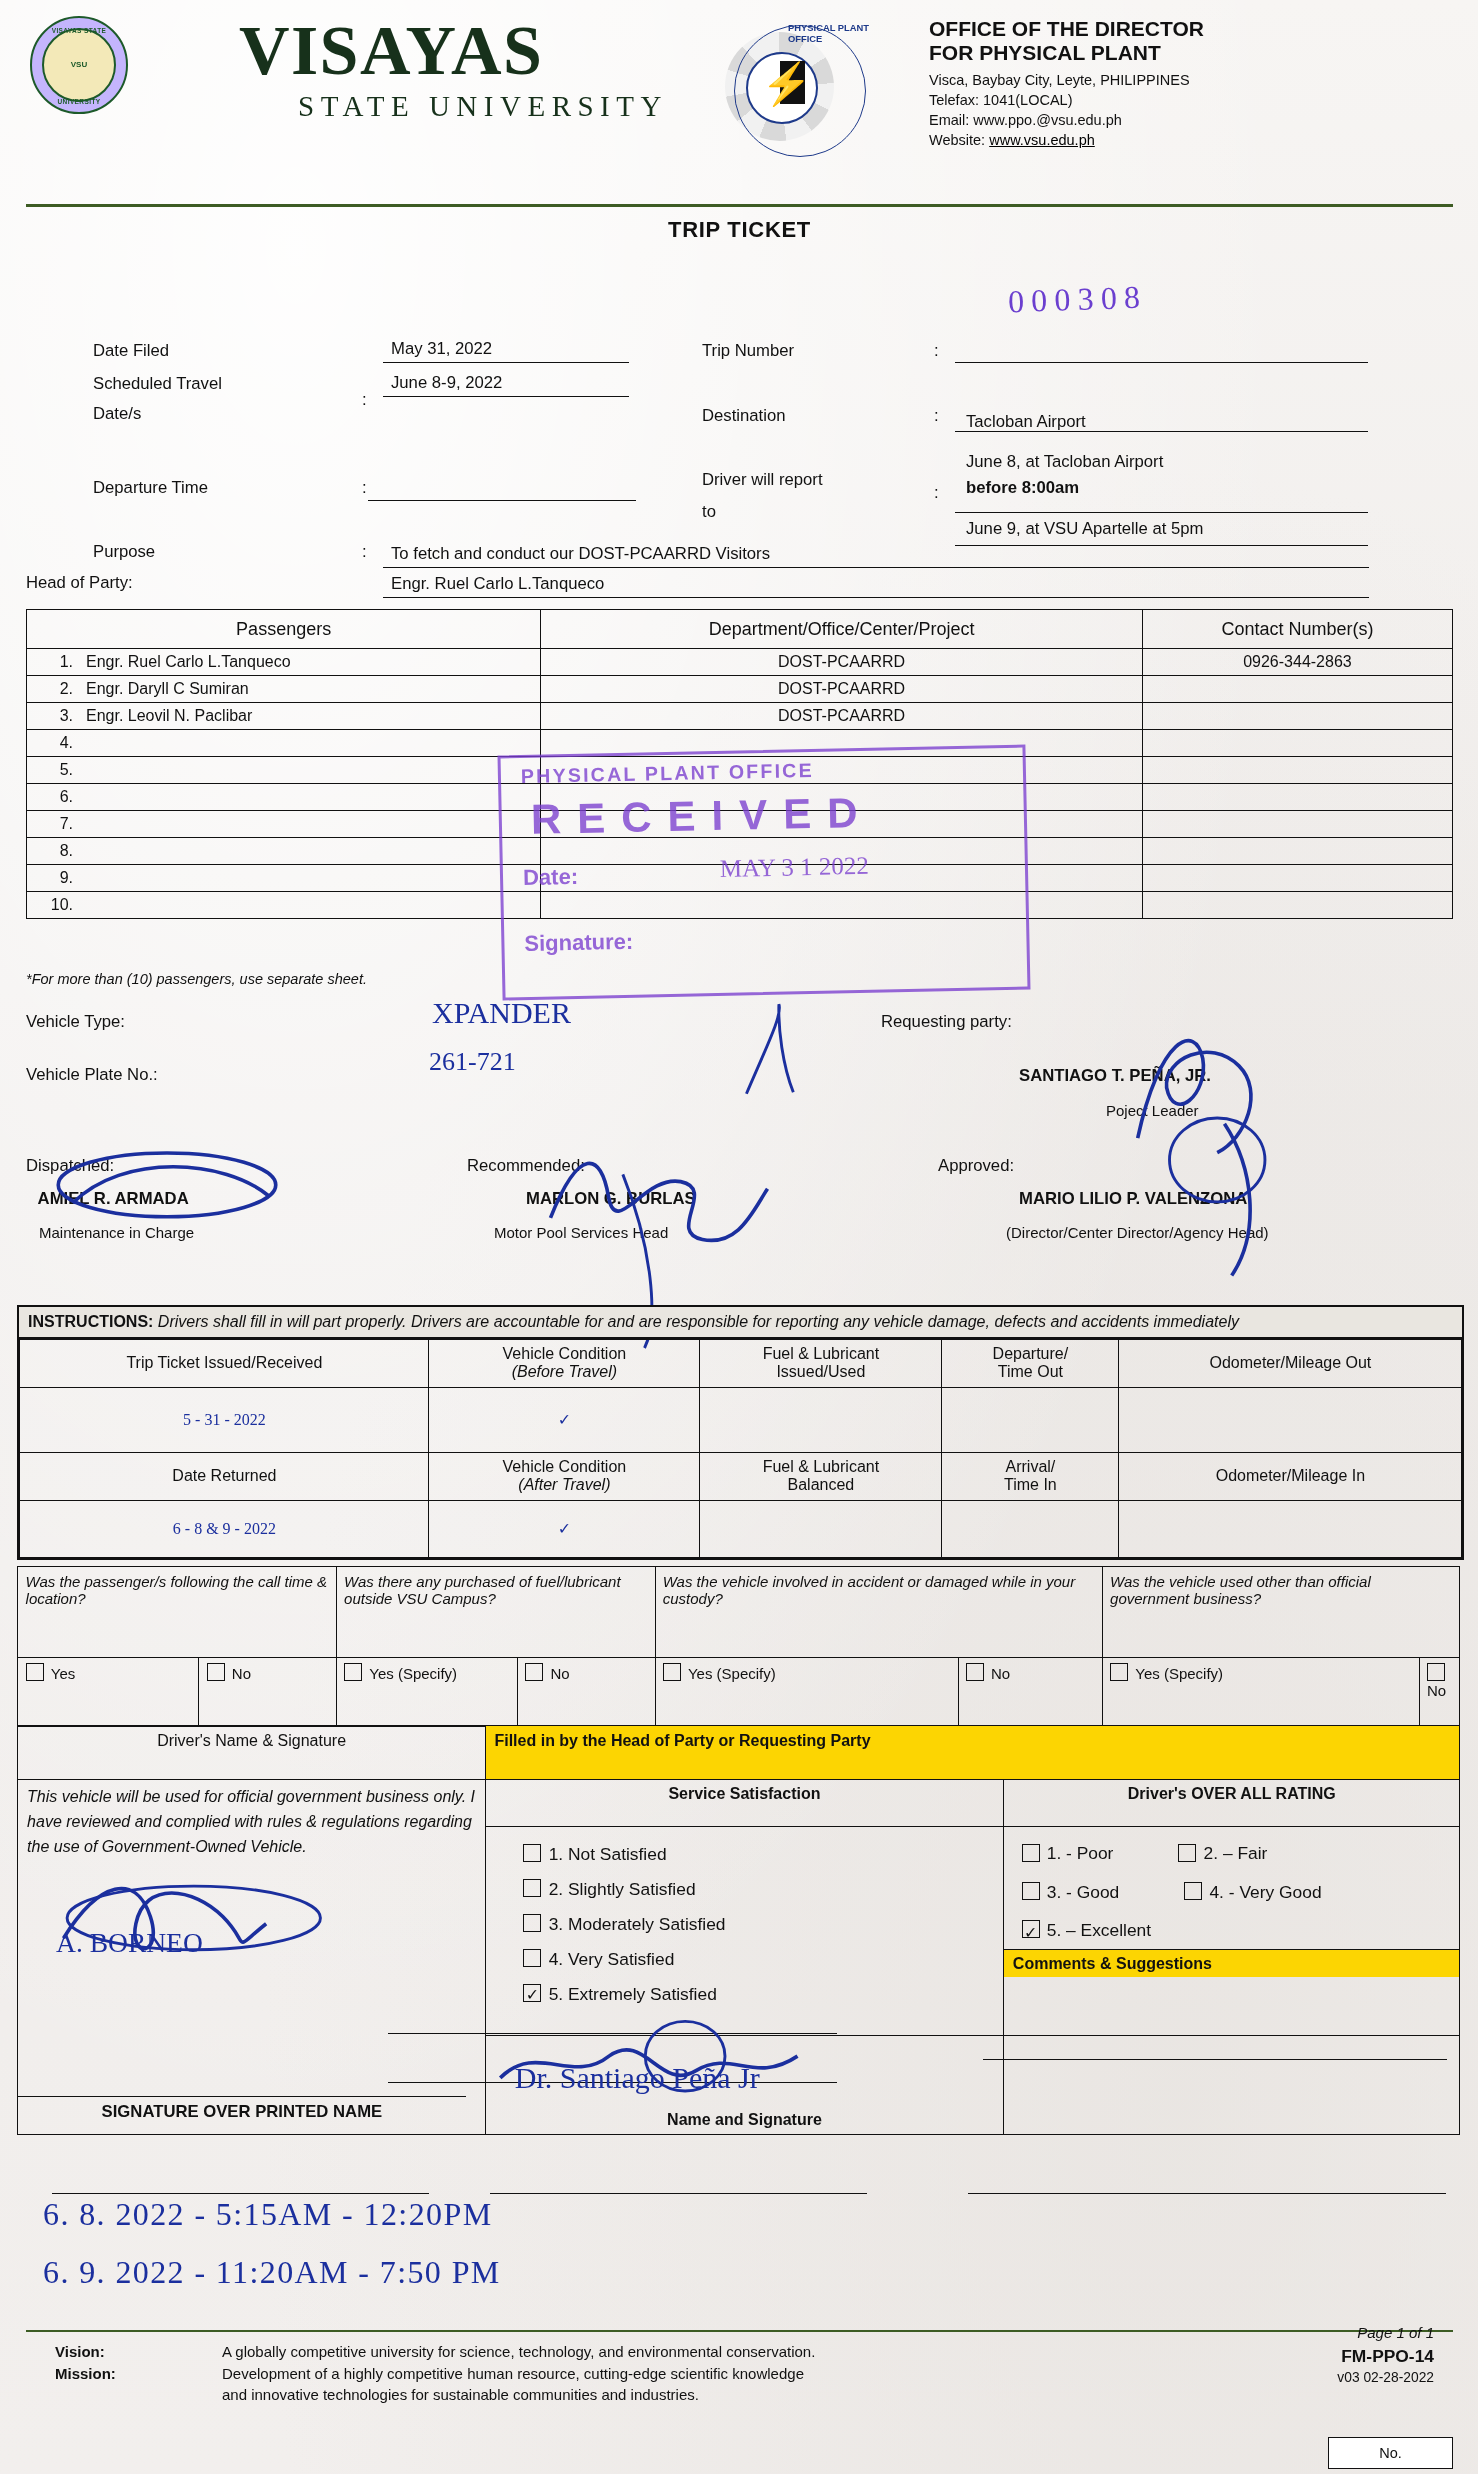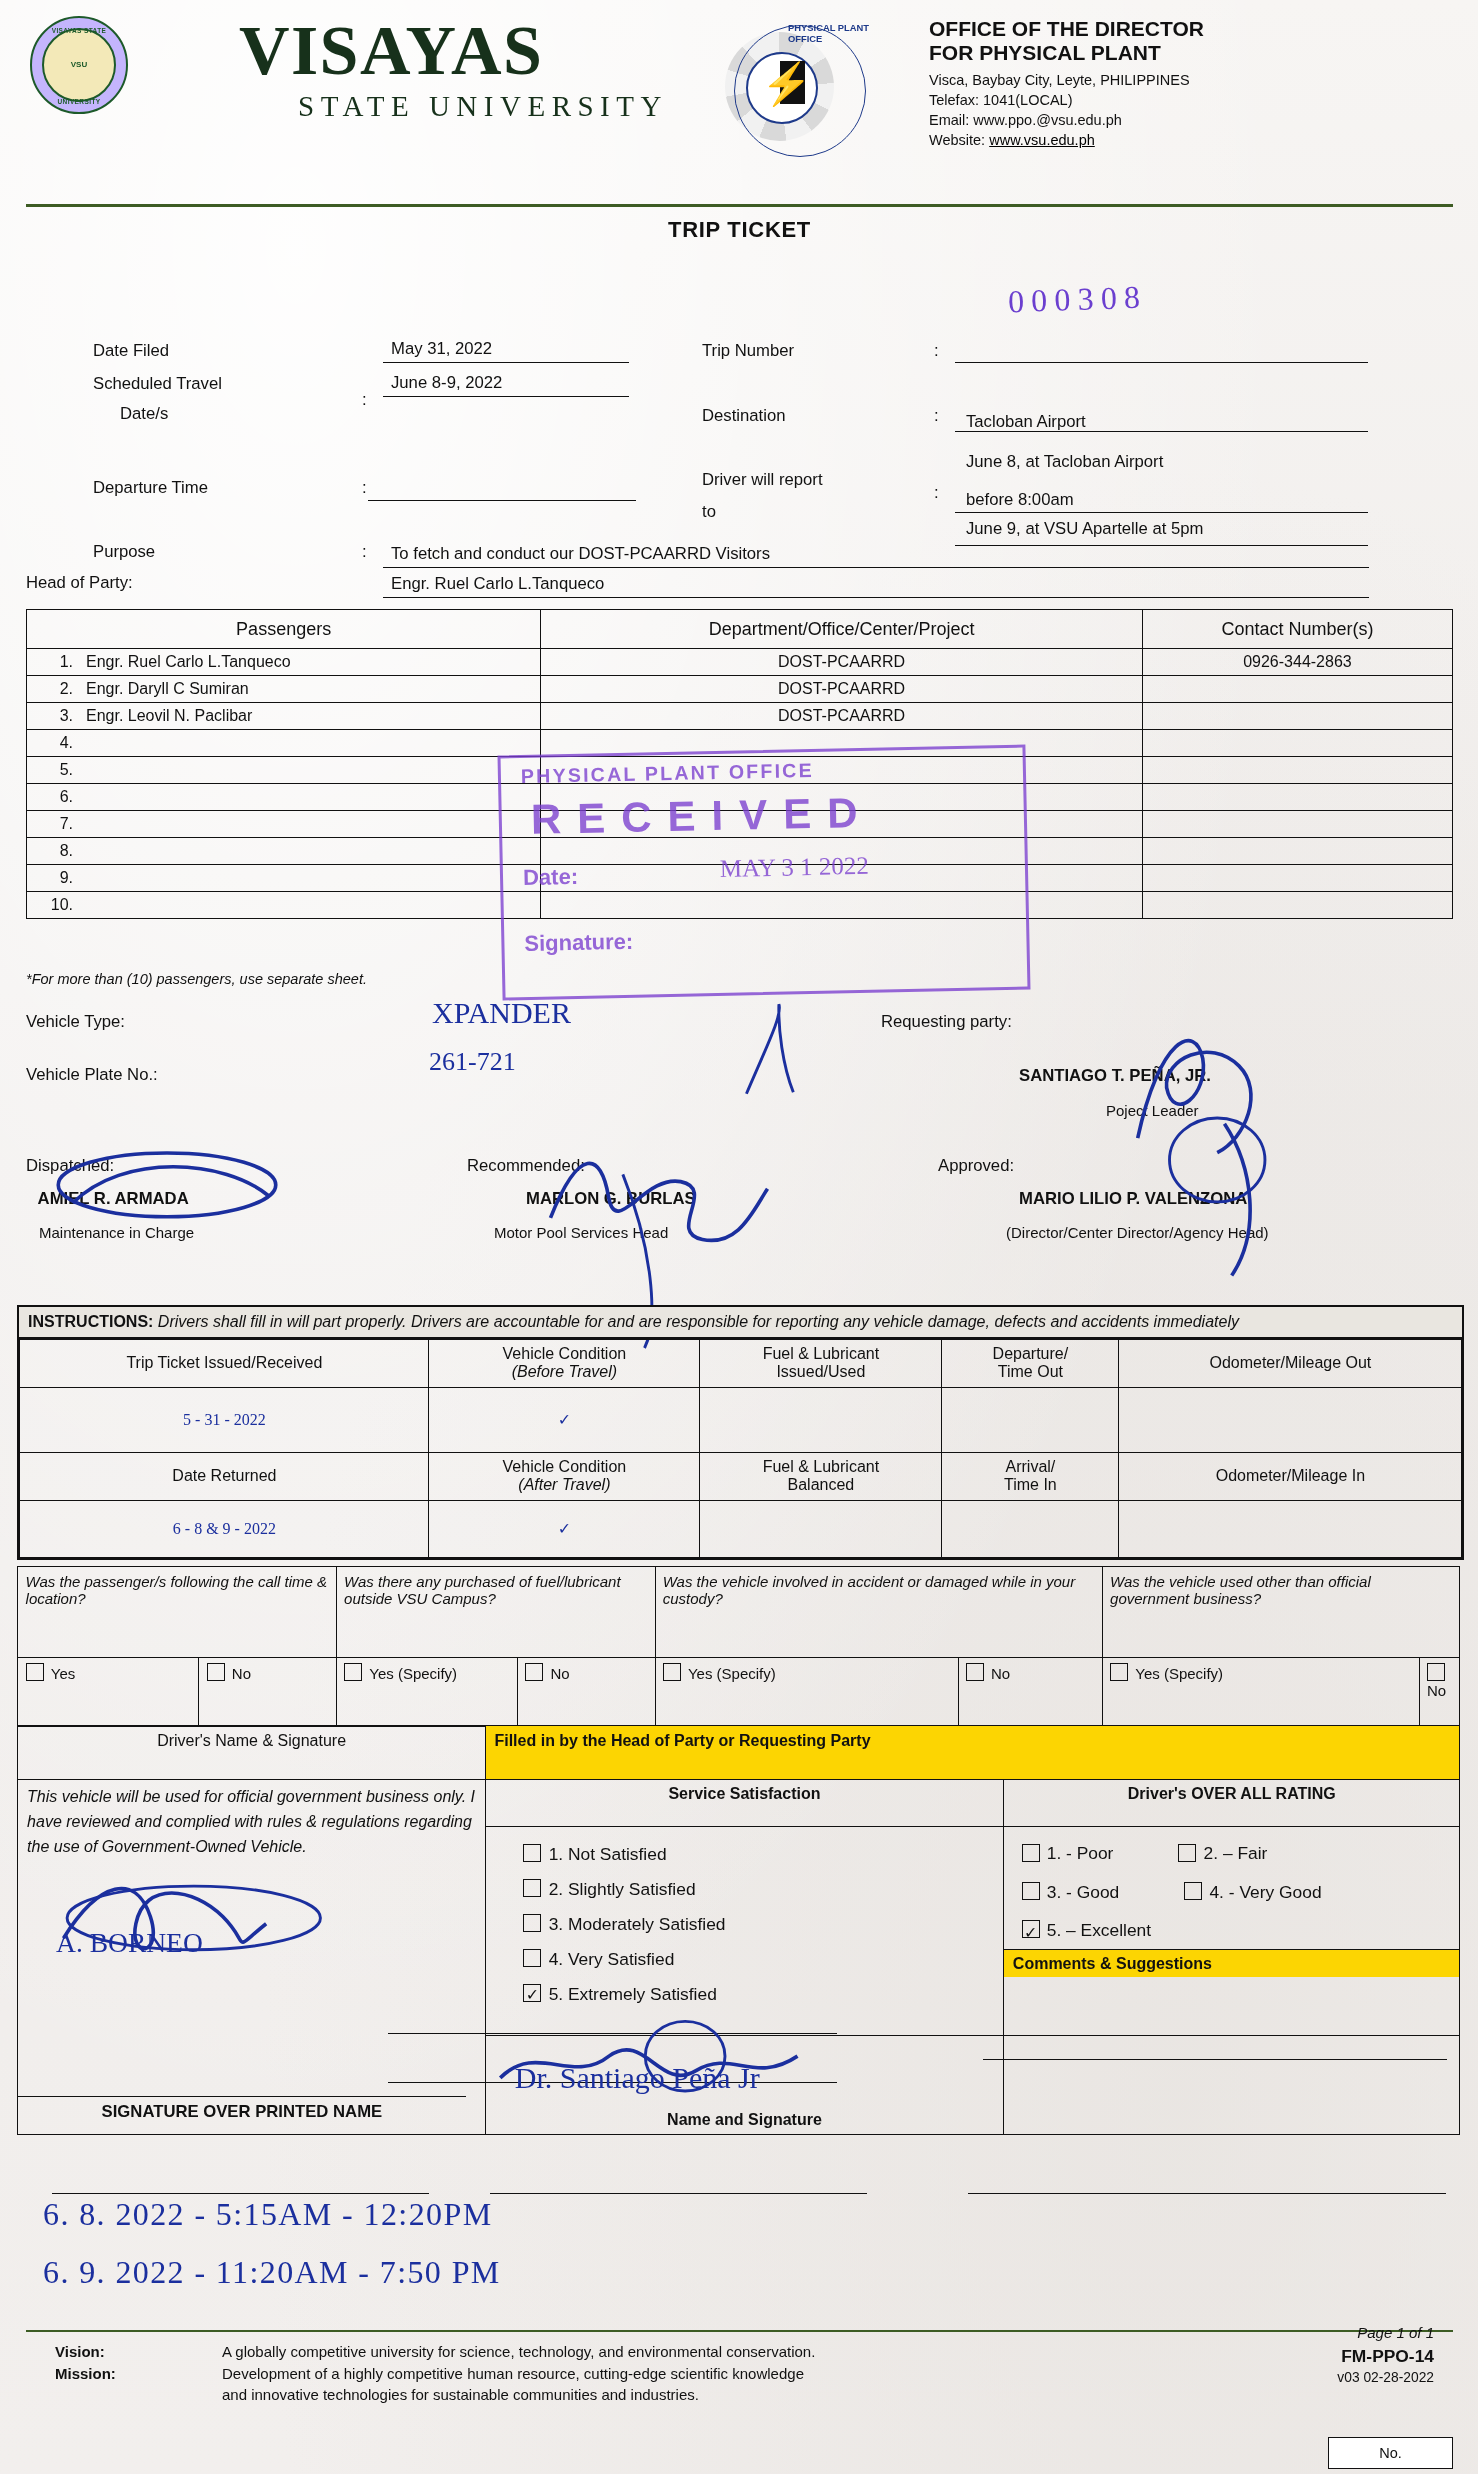--- a/index.html
+++ b/index.html
@@ -192,21 +192,21 @@
     </div>
     <div class="hr-green"></div>
   </div>
 
   <div class="doc-title">TRIP TICKET</div>
 
   <div>
 
     <div class="lbl" style="left:93px;top:341px;">Date Filed</div>
     <div class="lbl" style="left:93px;top:374px;">Scheduled Travel</div>
-    <div class="lbl" style="left:93px;top:404px;margin-left:27px;">Date/s</div>
+    <div class="lbl" style="left:93px;top:404px;">Date/s</div>
     <div class="lbl" style="left:93px;top:478px;">Departure Time</div>
     <div class="lbl" style="left:93px;top:542px;">Purpose</div>
     <div class="lbl" style="left:26px;top:573px;">Head of Party:</div>
 
     <div class="colon" style="left:362px;top:390px;">:</div>
     <div class="colon" style="left:362px;top:478px;">:</div>
     <div class="colon" style="left:362px;top:542px;">:</div>
 
     <div class="uline" style="left:383px;top:362px;width:246px;"></div>
     <div class="uline" style="left:383px;top:396px;width:246px;"></div>
@@ -229,21 +229,21 @@
     <div class="colon" style="left:934px;top:406px;">:</div>
     <div class="colon" style="left:934px;top:483px;">:</div>
 
     <div class="uline" style="left:955px;top:362px;width:413px;"></div>
     <div class="uline" style="left:955px;top:431px;width:413px;"></div>
     <div class="uline" style="left:955px;top:512px;width:413px;"></div>
     <div class="uline" style="left:955px;top:545px;width:413px;"></div>
 
     <div class="val" style="left:966px;top:412px;">Tacloban Airport</div>
     <div class="val" style="left:966px;top:452px;">June 8, at Tacloban Airport</div>
-    <div class="val" style="left:966px;top:490px;">before 8:00am</div>
+    <div class="val" style="left:966px;top:478px;font-weight:bold;">before 8:00am</div>
     <div class="val" style="left:966px;top:519px;">June 9, at VSU Apartelle at 5pm</div>
 
     <div class="tripno">000308</div>
   </div>
 
   <table class="ptable">
     <tbody>
         <tr>
       <th class="c1 ctr">Passengers</th>
       <th class="c2">Department/Office/Center/Project</th>

